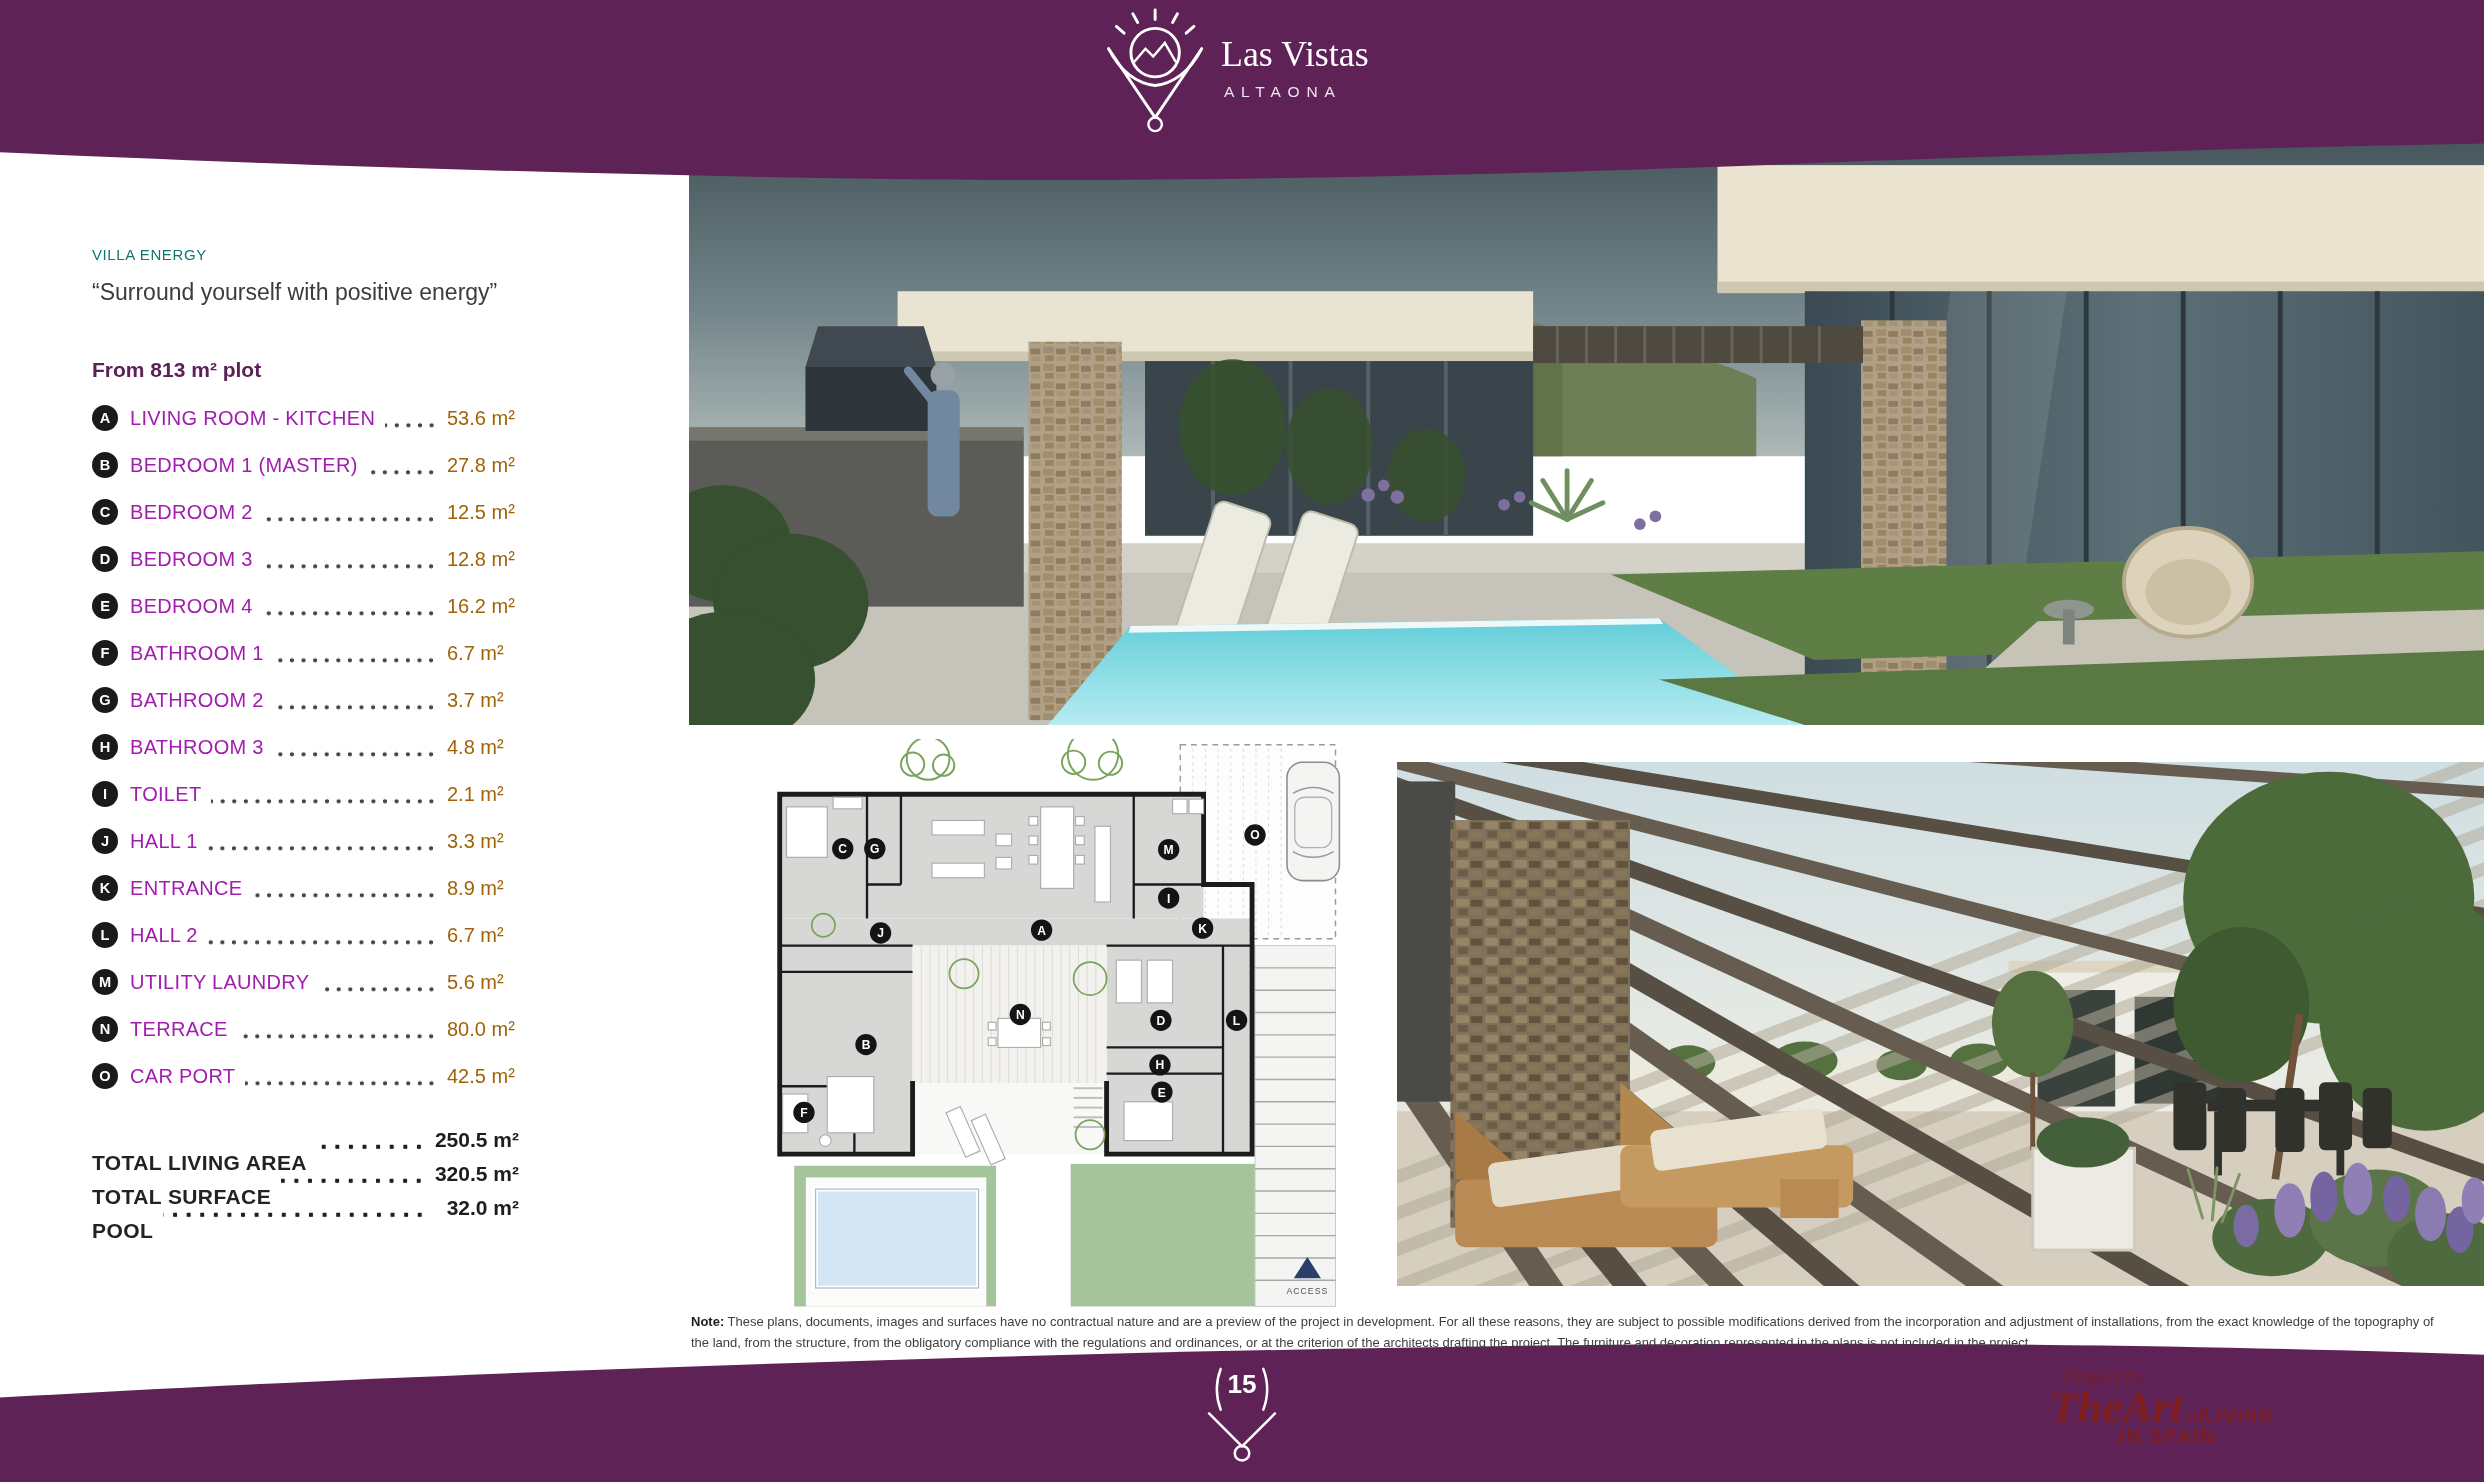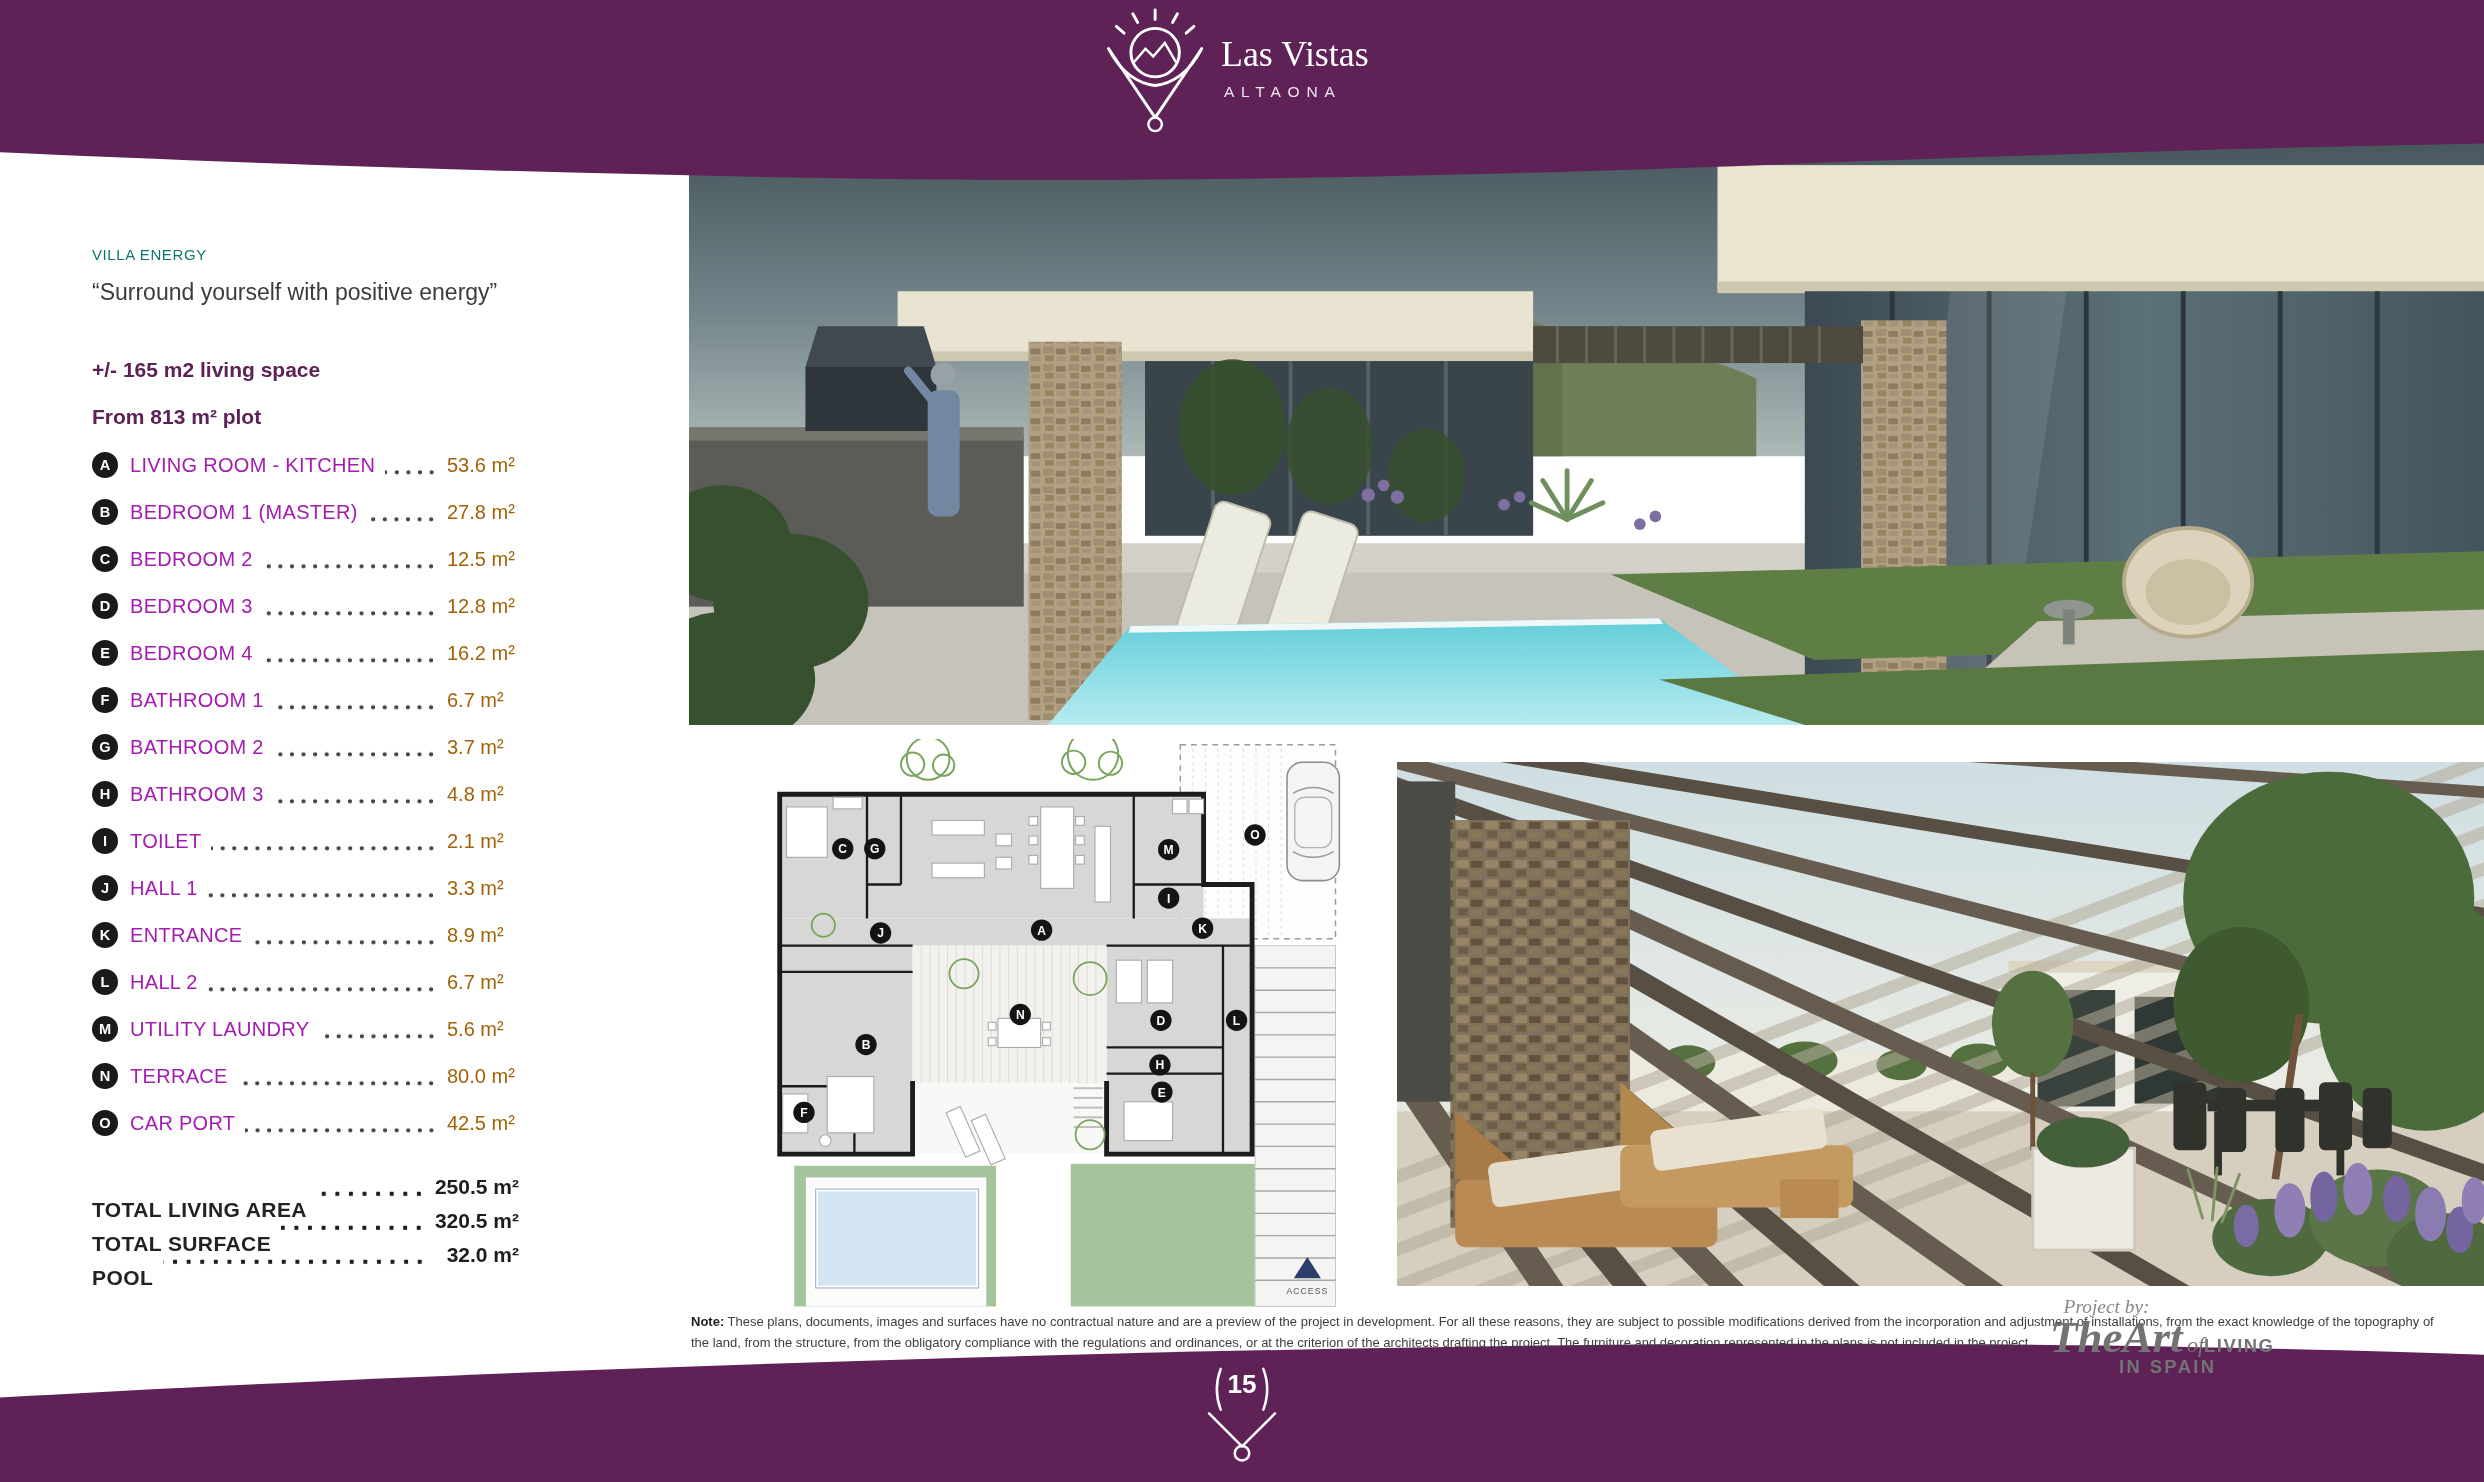--- a/index.html
+++ b/index.html
@@ -44,21 +44,21 @@
   #main-photo{left:689px;top:136px;width:1795px;height:589px;z-index:1;}
   #floor-plan{left:765px;top:739px;width:592px;height:582px;z-index:2;}
   #terrace-photo{left:1397px;top:762px;width:1087px;height:524px;z-index:1;}
 
   
   #note{left:691px;top:1312px;width:1761px;font-size:13px;line-height:1.6;color:#3e3e3e;z-index:4;}
   #note b{color:#1d1d1d;}
 
   
   #page-marker{left:1180px;top:1357px;z-index:5;}
-  #project-by{right:85px;top:1296px;width:349px;z-index:5;color:#737373;}
+  #project-by{right:85px;top:1366px;width:349px;z-index:5;color:#7f1d1d;}
   .pb-line1{font-family:"Liberation Serif",serif;font-style:italic;font-size:19.4px;margin-left:13.6px;opacity:.85;}
   .pb-art{font-family:"Liberation Serif",serif;font-style:italic;font-weight:bold;font-size:45px;line-height:39px;}
   .pb-of{font-family:"Liberation Serif",serif;font-style:italic;font-size:22px;}
   .pb-caps{font-size:18.4px;font-weight:bold;letter-spacing:1.5px;}
   .pb-line3{font-size:18.4px;font-weight:bold;letter-spacing:2.4px;margin-left:69px;margin-top:-1.9px;}
 </style>
 </head>
 <body>
 
 <svg id="band-top" class="abs" viewBox="0 0 2560 200" preserveAspectRatio="none">
@@ -83,21 +83,20 @@
   <text class="brand-name" x="130" y="62">Las Vistas</text>
   <text class="brand-sub" x="133" y="94">ALTAONA</text>
 </svg>
 
 <div id="left-panel" class="abs">
   <div class="panel-title">VILLA ENERGY</div>
   <div class="panel-quote">“Surround yourself with positive energy”</div>
 
   <div class="highlights">
 
-  <div class="hl">+/- 165 m2 living space</div>
       <div class="hl">From 813 m² plot</div>
     </div>
 
   <div class="rooms">
 
       <div class="room-row">
         <span class="badge">A</span>
         <span class="rlabel">LIVING ROOM - KITCHEN</span>
         <span class="leader"></span>
         <span class="rvalue">53.6 m²</span>

